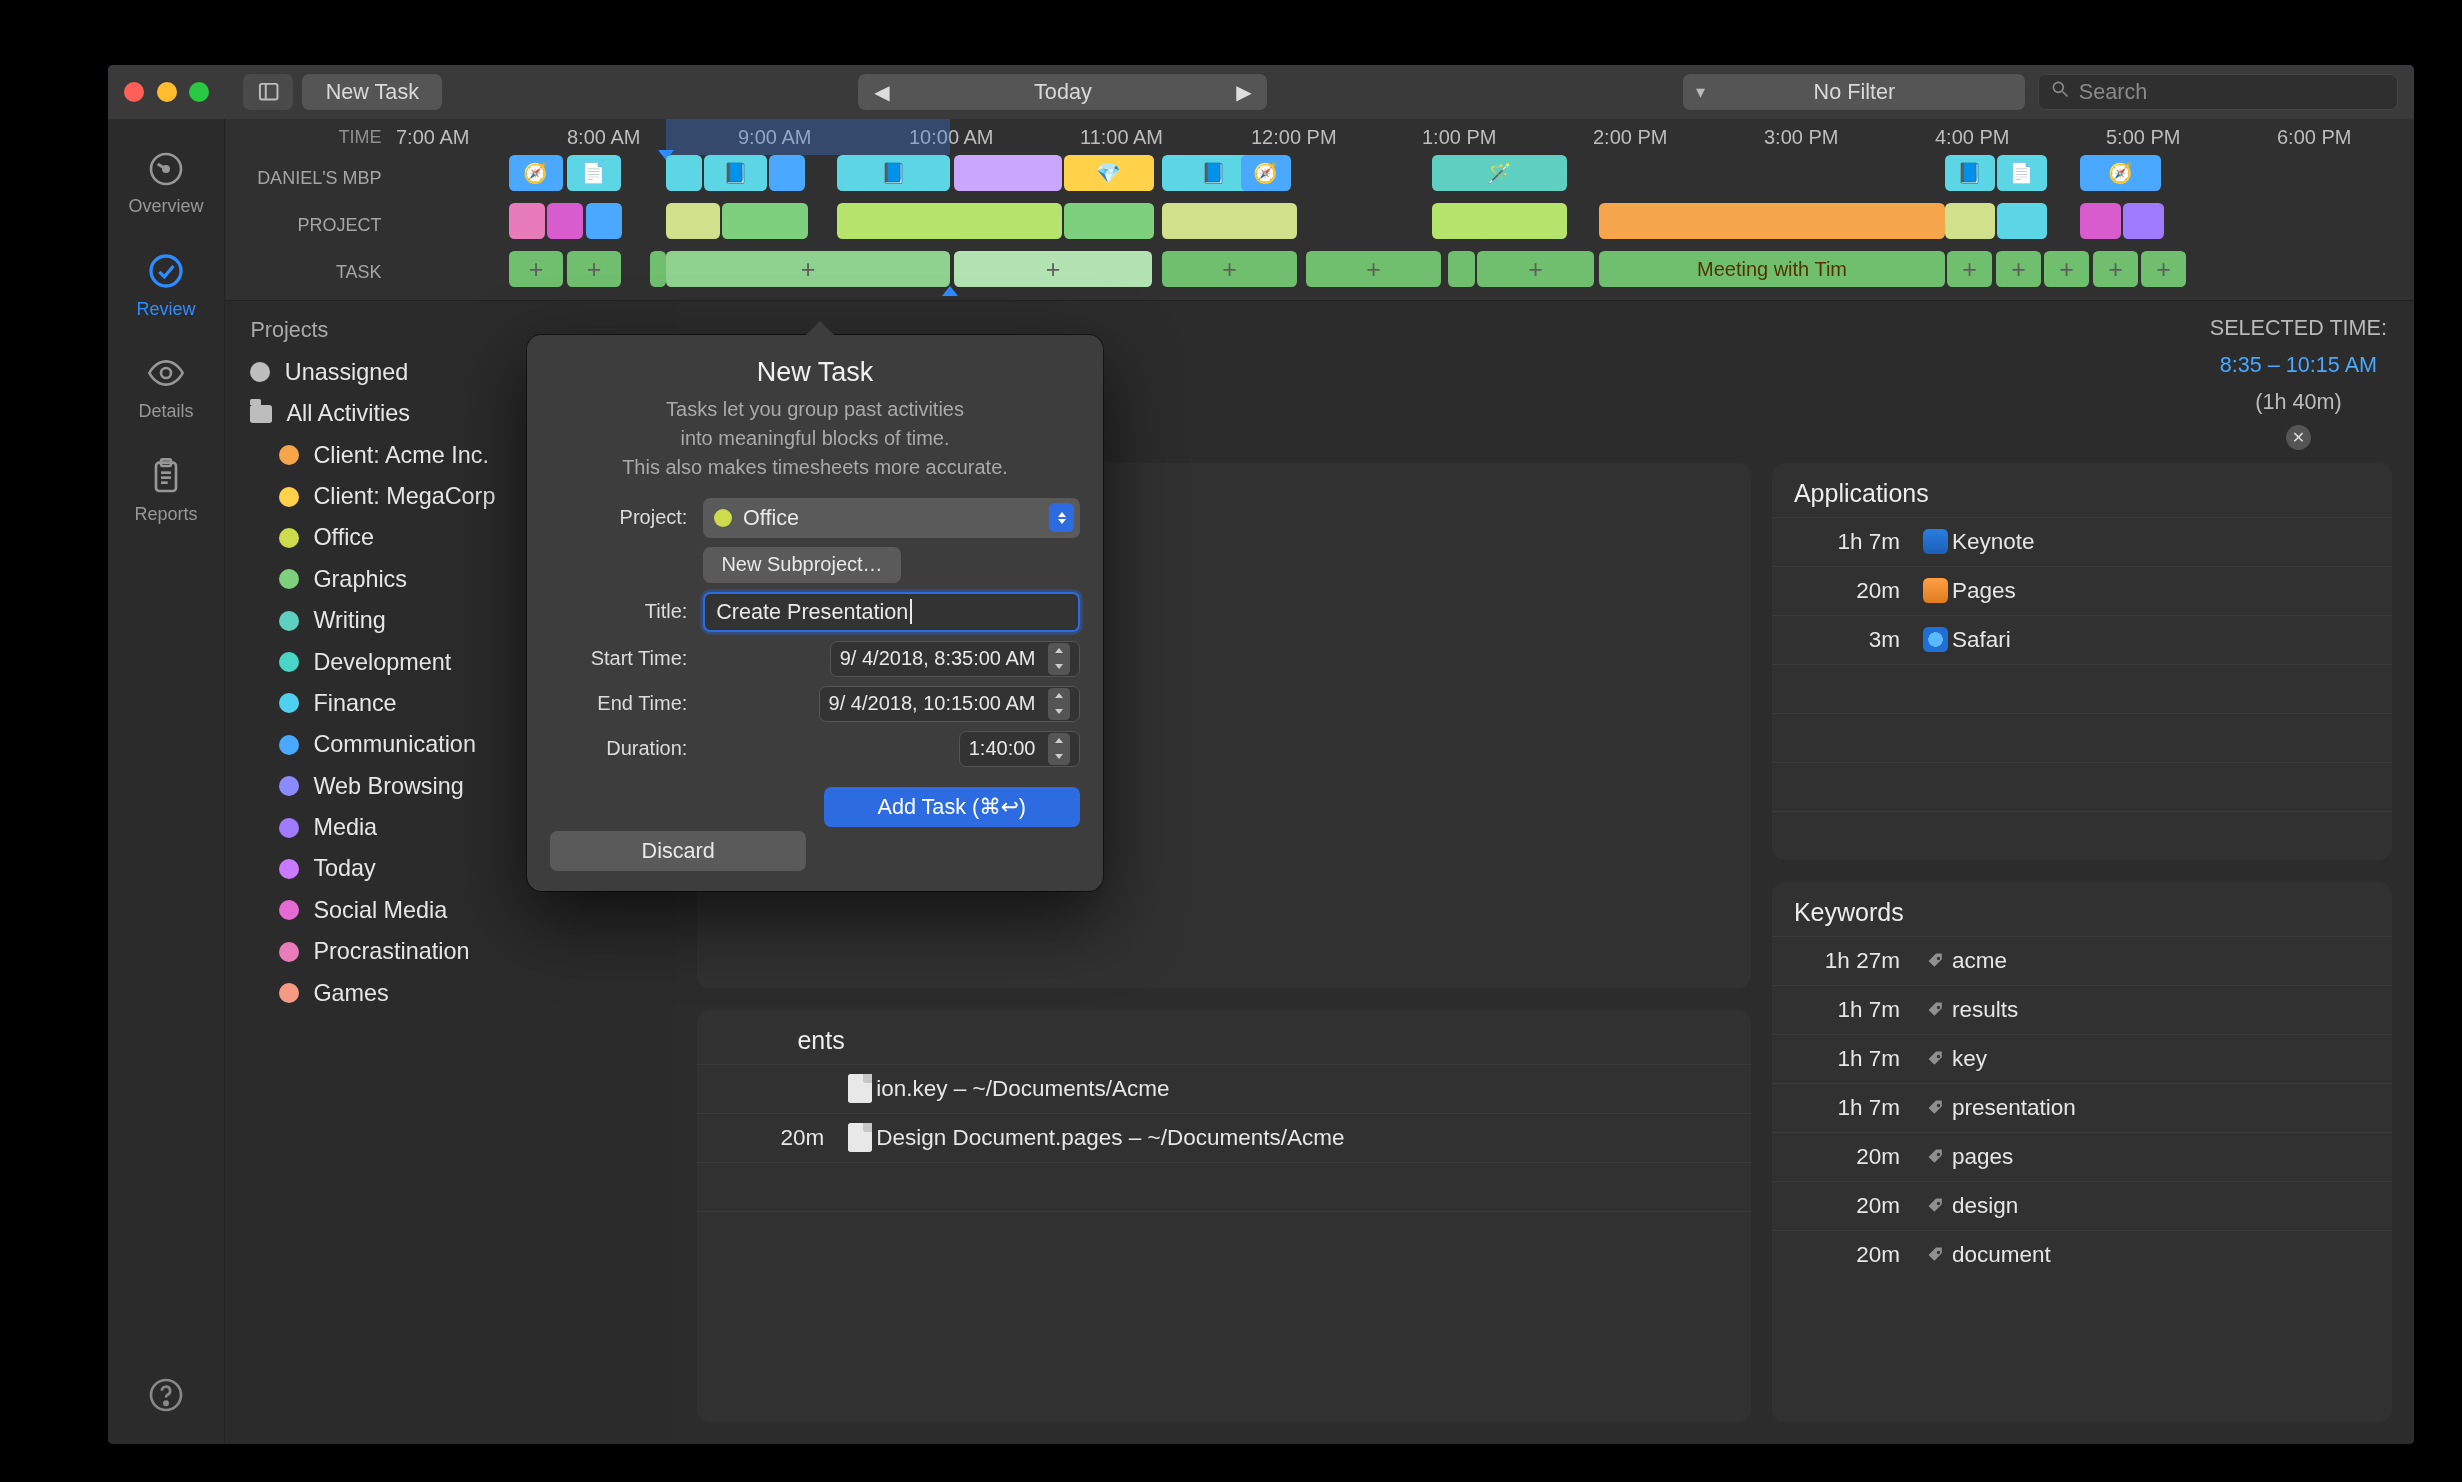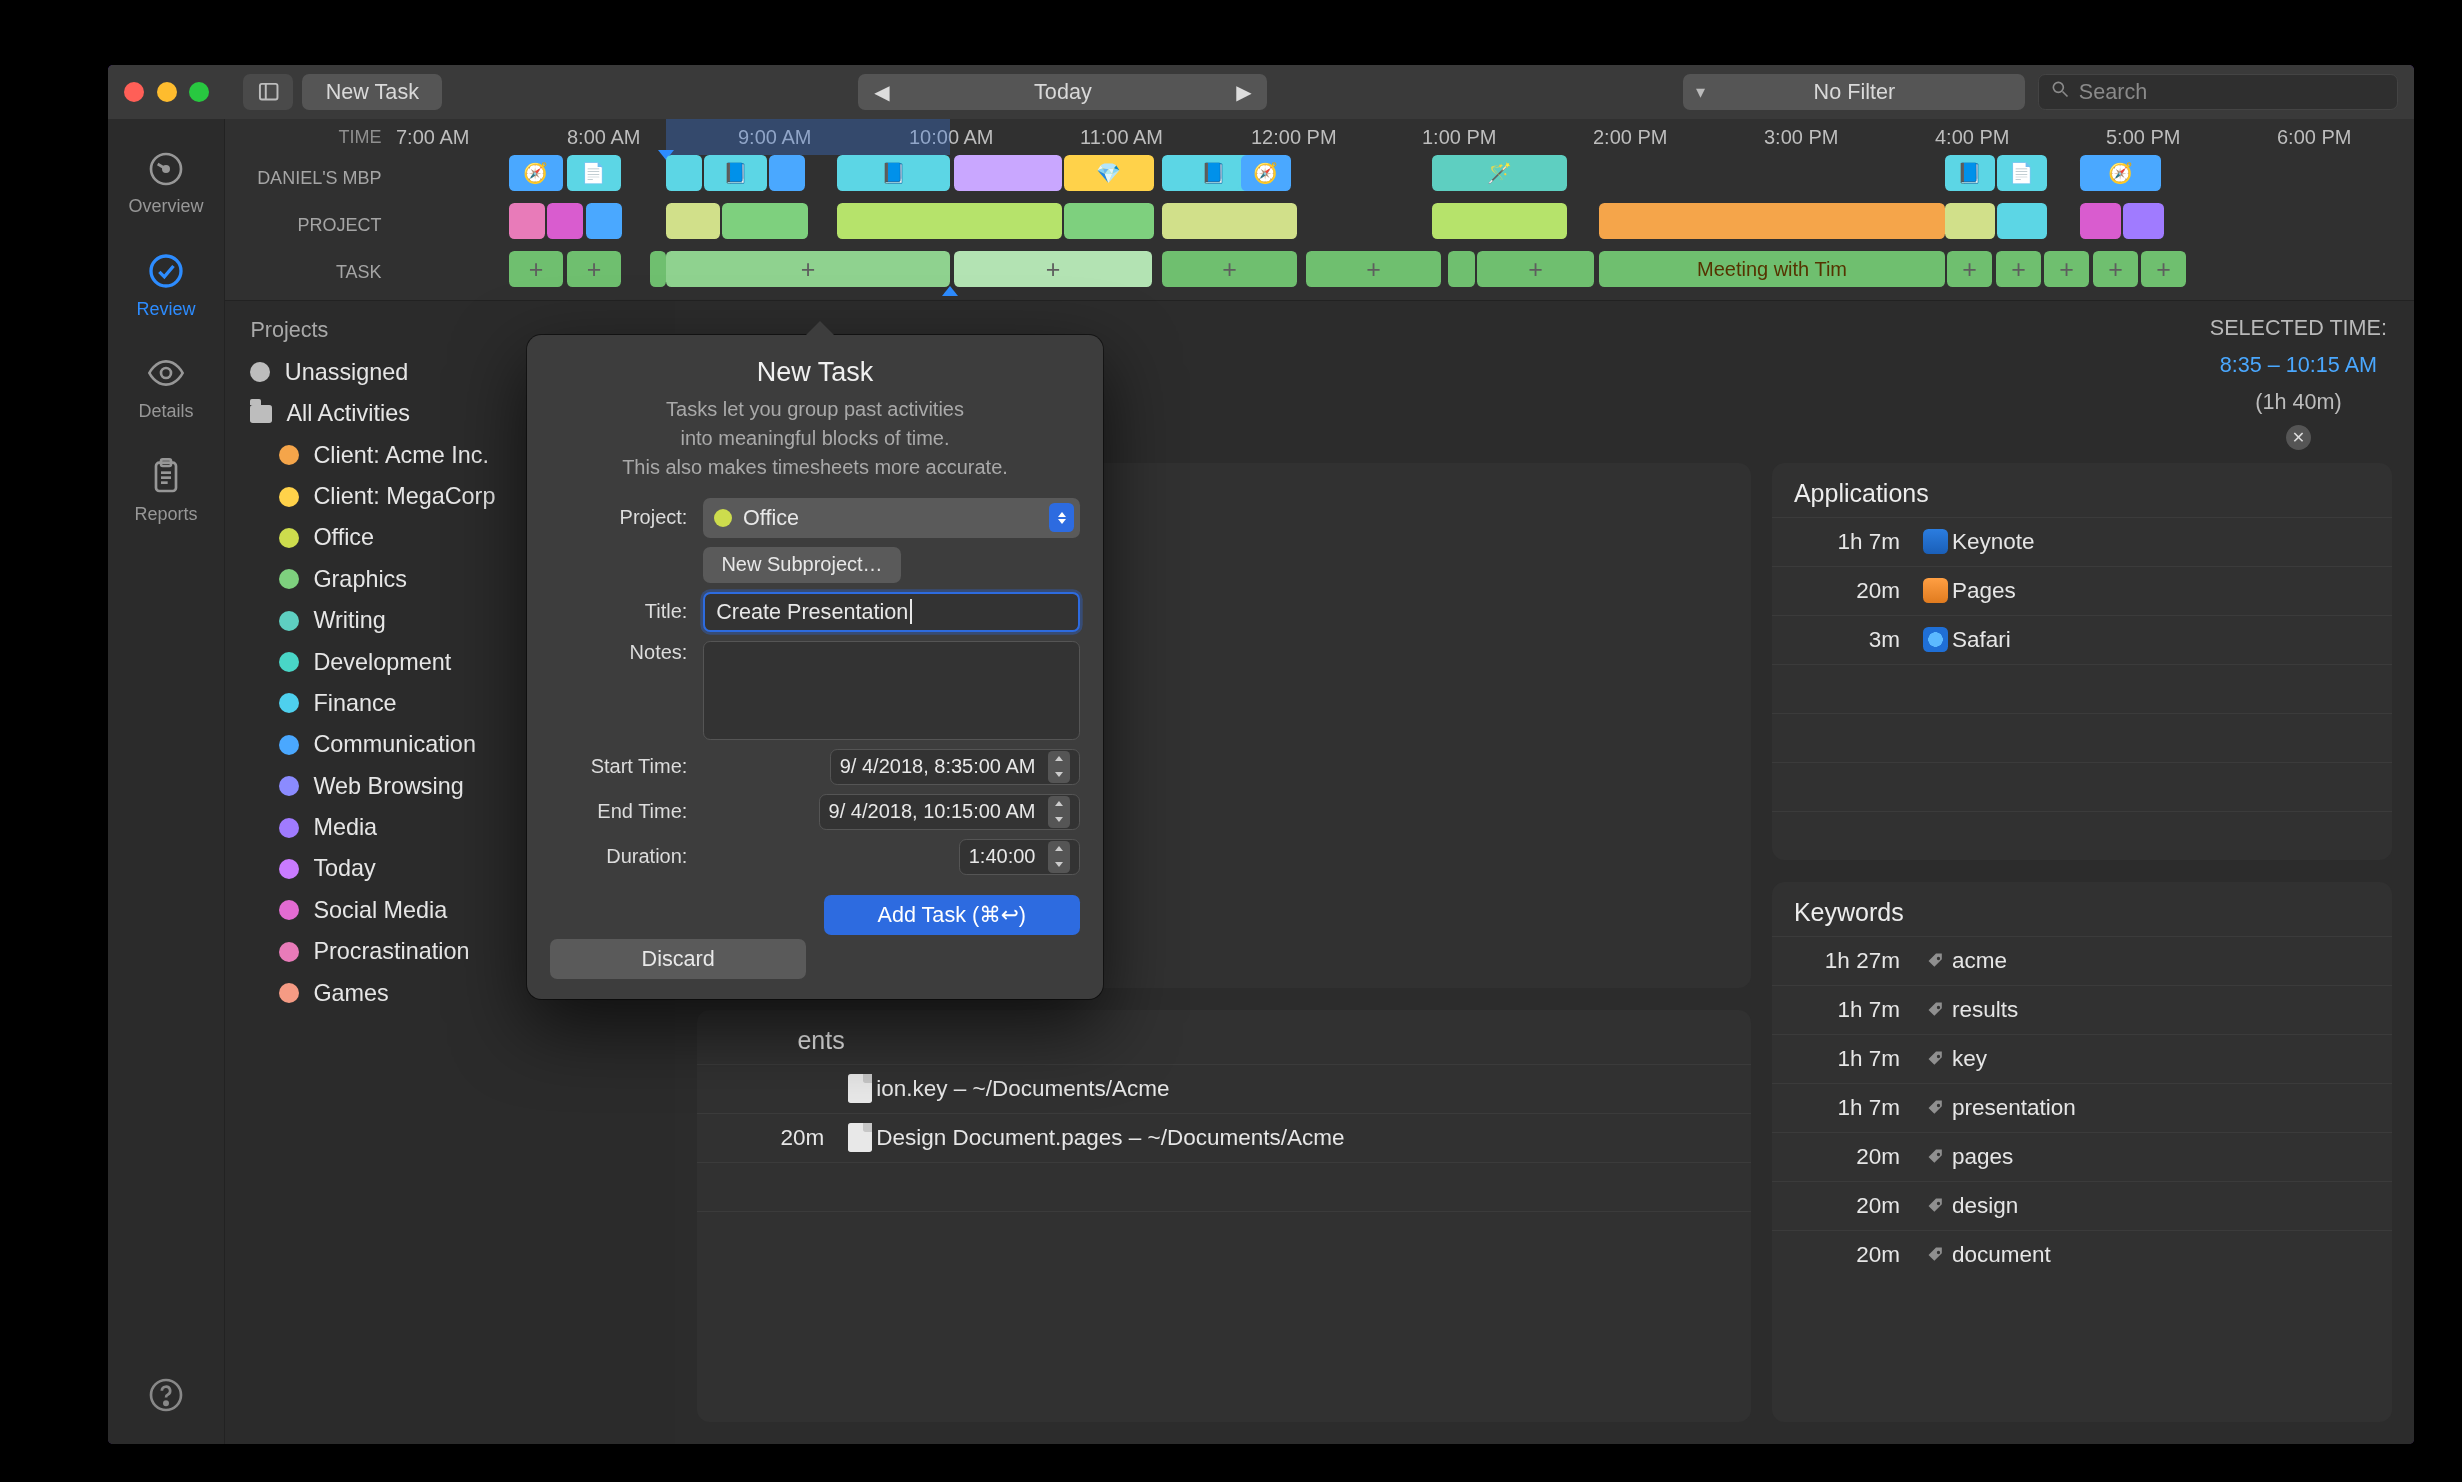--- a/index.html
+++ b/index.html
@@ -603,26 +603,20 @@
       </div>
       <div class="po-row">
         <div class="po-lbl">Title:</div>
         <div class="po-ctrl">
           <div class="input">
             <span>Create Presentation</span>
               <span class="cursor"></span>
           </div>
         </div>
       </div>
-      <div class="po-row" style="align-items:flex-start;">
-        <div class="po-lbl">Notes:</div>
-        <div class="po-ctrl">
-            <div class="textarea"></div>
-          </div>
-      </div>
       <div class="po-row">
         <div class="po-lbl">Start Time:</div>
         <div class="po-ctrl" style="text-align:right;">
           <span class="dt">
               <span>9/  4/2018,   8:35:00 AM</span>
               <span class="stepper">
                 <div></div>
                 <div></div>
               </span>
             </span>

